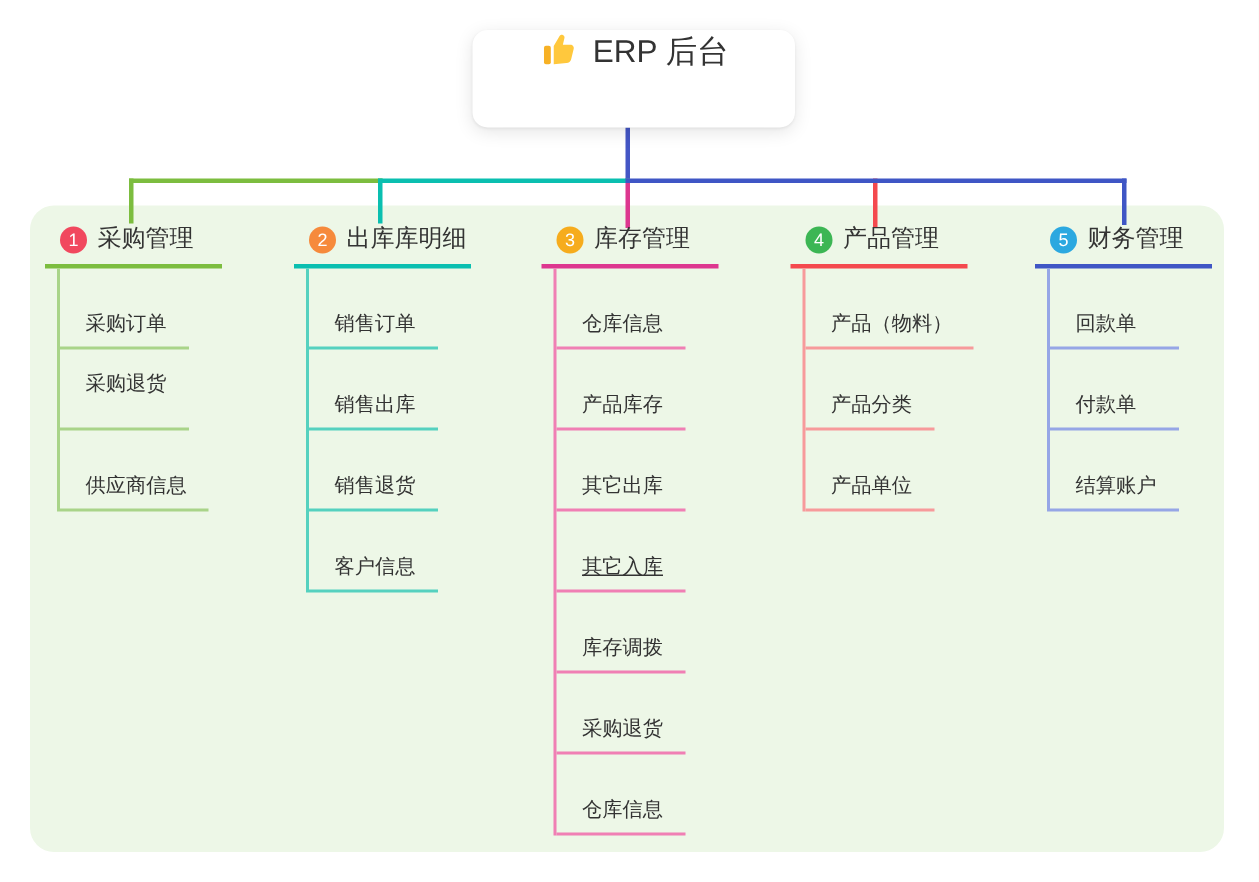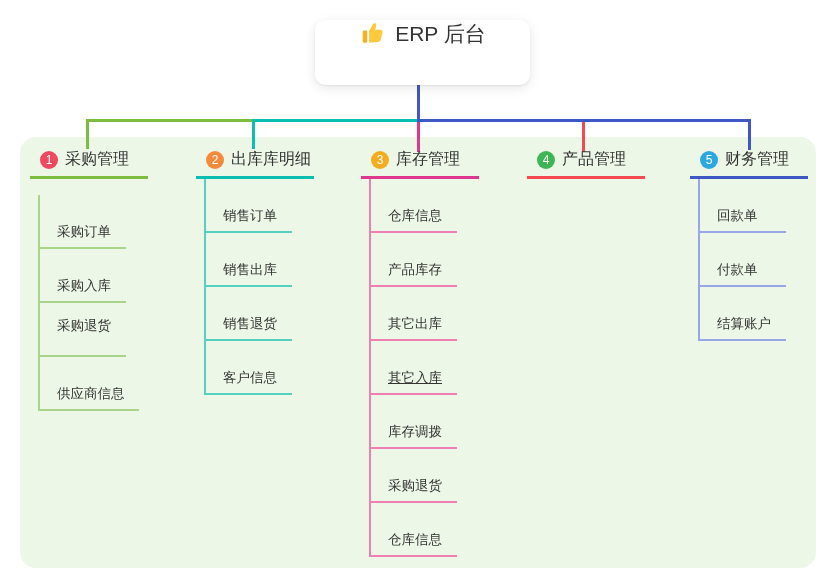--- a/index.html
+++ b/index.html
@@ -116,25 +116,22 @@
     <div class="line" style="left: 748px; top: 119px; width: 3px; height: 31px; background: rgb(63, 86, 197);"></div>
     <div class="line" style="left: 86px; top: 119px; width: 169px; height: 3px; background: rgb(124, 189, 63);"></div>
     <div class="line" style="left: 252px; top: 119px; width: 168px; height: 3px; background: rgb(10, 191, 176);"></div>
     <div class="line" style="left: 417px; top: 119px; width: 334px; height: 3px; background: rgb(63, 86, 197);"></div>
     <div class="branch" style="left: 30px;">
     <div class="branch-header" style="border-bottom-color: rgb(124, 189, 63);">
       <span class="badge" style="background: rgb(241, 72, 94);">1</span>
       <span>采购管理</span>
     </div>
     <div class="children" style="border-left-color: rgb(169, 212, 137);">
-        <div class="child" style="border-bottom-color: rgb(169, 212, 137); margin-top: 16px;">
+        <div class="child" style="border-bottom-color: rgb(169, 212, 137);">
           <span>采购订单</span>
-        </div>
-        <div class="child" style="border-bottom-color: rgb(169, 212, 137);">
-          <span>采购入库</span>
         </div>
         <div class="child" style="border-bottom-color: rgb(169, 212, 137); align-items: center;">
           <span>采购退货</span>
         </div>
         <div class="child" style="border-bottom-color: rgb(169, 212, 137);">
           <span>供应商信息</span>
         </div>
       </div>
   </div>
     <div class="branch" style="left: 196px;">
@@ -184,20 +181,31 @@
         <div class="child" style="border-bottom-color: rgb(240, 127, 180);">
           <span>仓库信息</span>
         </div>
       </div>
   </div>
     <div class="branch" style="left: 527px;">
     <div class="branch-header" style="border-bottom-color: rgb(244, 73, 78);">
       <span class="badge" style="background: rgb(60, 182, 84);">4</span>
       <span>产品管理</span>
     </div>
+    <div class="children" style="border-left-color: rgb(247, 154, 155);">
+        <div class="child" style="border-bottom-color: rgb(247, 154, 155);">
+          <span>产品（物料）</span>
+        </div>
+        <div class="child" style="border-bottom-color: rgb(247, 154, 155);">
+          <span>产品分类</span>
+        </div>
+        <div class="child" style="border-bottom-color: rgb(247, 154, 155);">
+          <span>产品单位</span>
+        </div>
+      </div>
   </div>
     <div class="branch" style="left: 690px;">
     <div class="branch-header" style="border-bottom-color: rgb(63, 86, 197);">
       <span class="badge" style="background: rgb(43, 168, 224);">5</span>
       <span>财务管理</span>
     </div>
     <div class="children" style="border-left-color: rgb(150, 166, 230);">
         <div class="child" style="border-bottom-color: rgb(150, 166, 230);">
           <span>回款单</span>
         </div>

